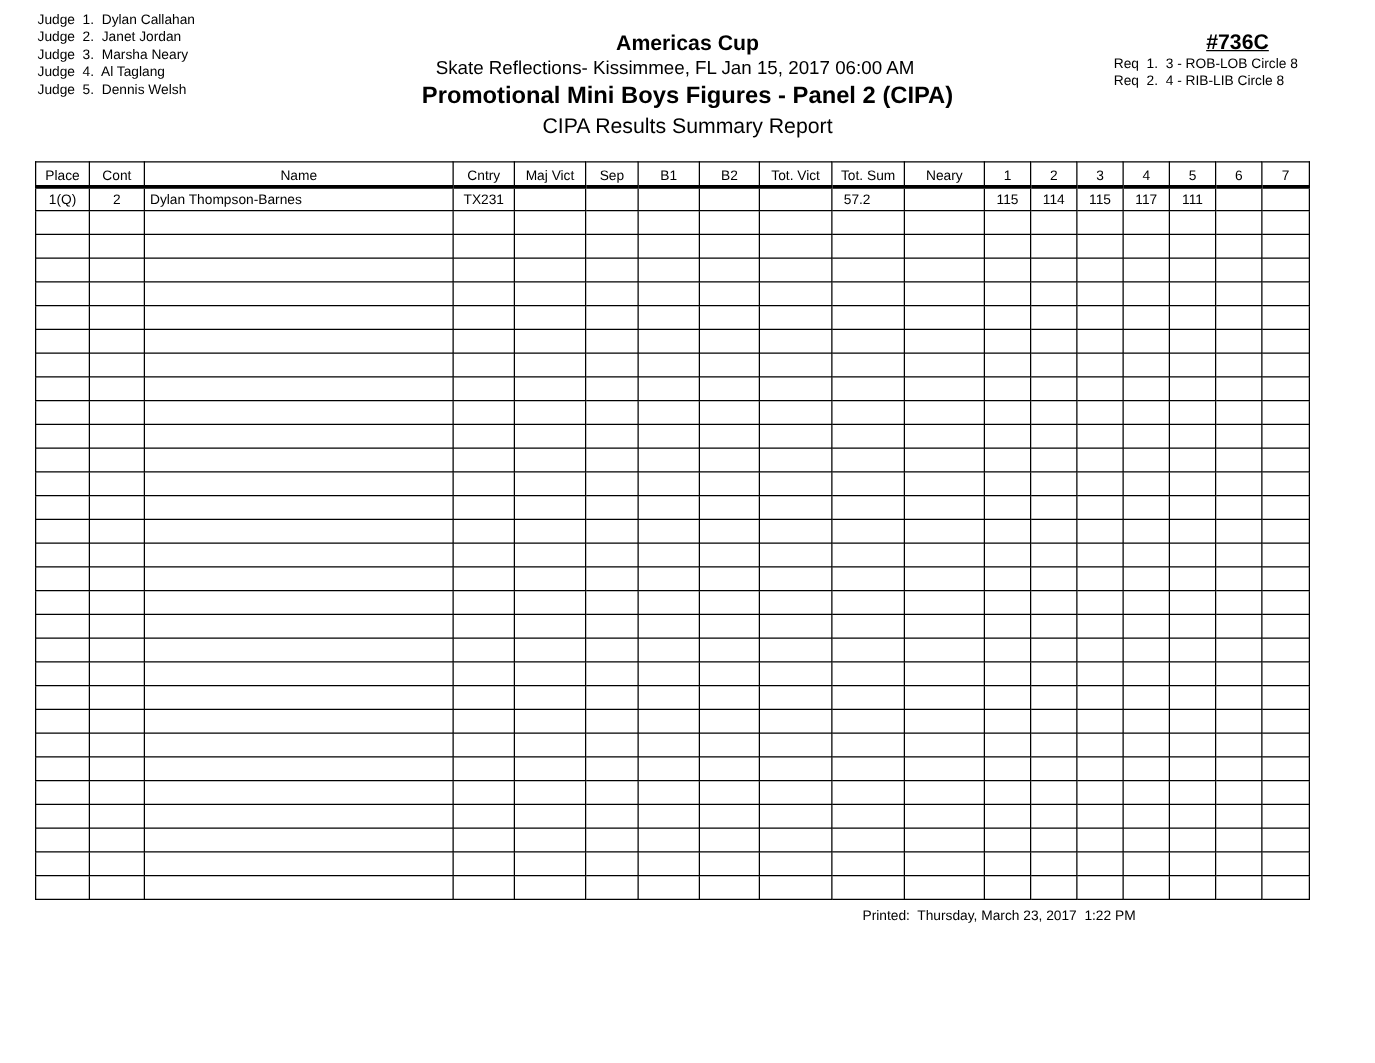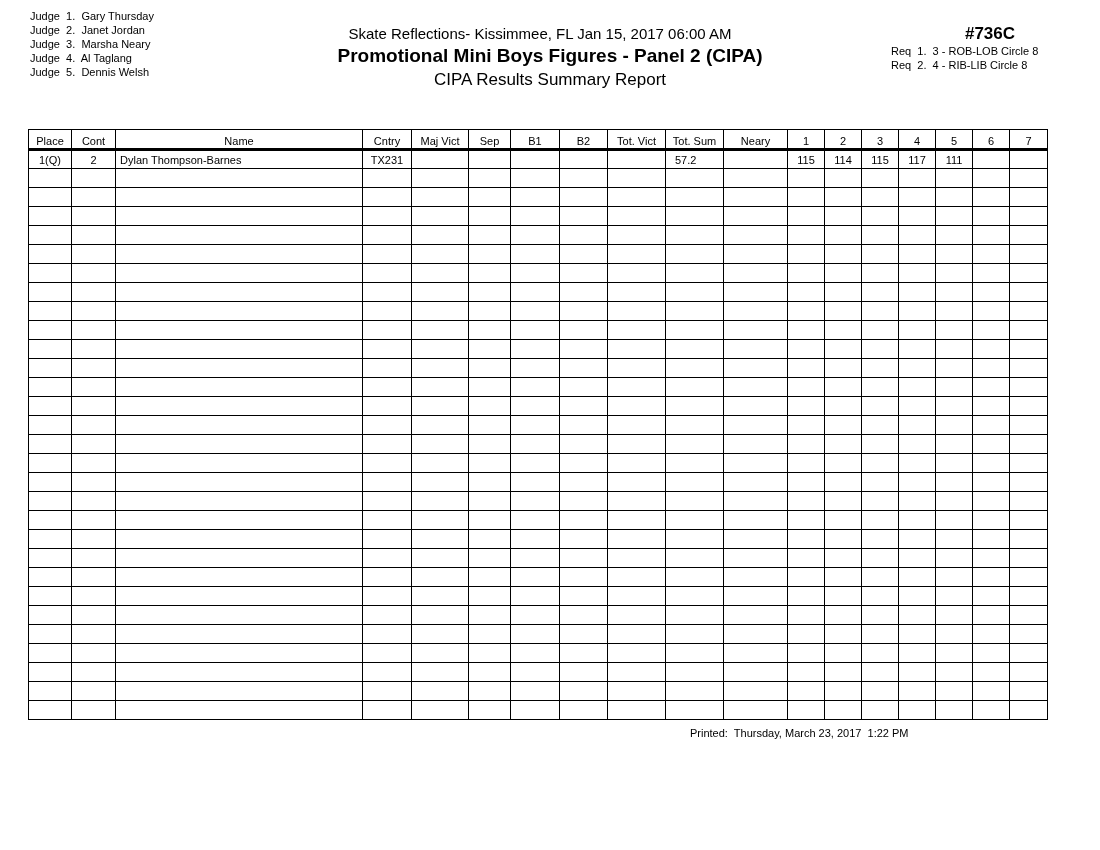--- a/index.html
+++ b/index.html
@@ -9,21 +9,21 @@
   .judges { position: absolute; left: 30px; top: 9px; font-size: 11px; line-height: 14px; }
   .judges .j-row { white-space: pre; }
 
   .center-head { position: absolute; left: 250px; width: 600px; top: 24px; text-align: center; }
   .center-head .event { font-size: 17px; font-weight: bold; line-height: 21px; }
   .center-head .venue { font-size: 15px; line-height: 19px; margin-left: -20px; }
   .center-head .title { font-size: 19px; font-weight: bold; line-height: 26px; }
   .center-head .subtitle { font-size: 17px; line-height: 21px; }
 
   .right-head { position: absolute; left: 885px; top: 24px; width: 170px; }
-  .right-head .code { font-size: 17px; font-weight: bold; line-height: 20px; text-align: center; padding-left: 40px; }
+  .right-head .code { font-size: 17px; font-weight: bold; line-height: 20px; text-align: center; padding-left: 40px; text-decoration: underline; }
   .right-head .req { font-size: 11px; line-height: 14px; padding-left: 6px; white-space: pre; }
 
   table.results {
     position: absolute; left: 28px; top: 129px;
     border-collapse: collapse; table-layout: fixed;
     font-size: 11px;
     padding-left: 36px;
   }
   table.results th, table.results td {
     border: 1.5px solid #000;
@@ -34,28 +34,29 @@
   table.results thead th { height: 20px; padding-top: 4px; border-bottom: 3px solid #000; text-align: center; }
   table.results th.c, table.results td.c { text-align: center; }
   table.results td.tot { padding-left: 9px; }
 
   .printed { position: absolute; left: 690px; top: 727px; font-size: 11px; white-space: pre; }
 </style>
 </head>
 <body>
 
 <div class="judges">
-  <div class="j-row"><span>Judge  1.</span>  <span>Gary Thursday</span></div>
+  <div class="j-row"><span>Judge  1.</span>  <span>Dylan Callahan</span></div>
   <div class="j-row"><span>Judge  2.</span>  <span>Janet Jordan</span></div>
   <div class="j-row"><span>Judge  3.</span>  <span>Marsha Neary</span></div>
   <div class="j-row"><span>Judge  4.</span>  <span>Al Taglang</span></div>
   <div class="j-row"><span>Judge  5.</span>  <span>Dennis Welsh</span></div>
 </div>
 
 <div class="center-head">
+  <div class="event">Americas Cup</div>
   <div class="venue">Skate Reflections- Kissimmee, FL  Jan 15, 2017  06:00 AM</div>
   <div class="title">Promotional Mini Boys Figures - Panel 2 (CIPA)</div>
   <div class="subtitle">CIPA Results Summary Report</div>
 </div>
 
 <div class="right-head">
   <div class="code">#736C</div>
   <div class="req">Req  1.  3 - ROB-LOB Circle 8</div>
   <div class="req">Req  2.  4 - RIB-LIB Circle 8</div>
 </div>

